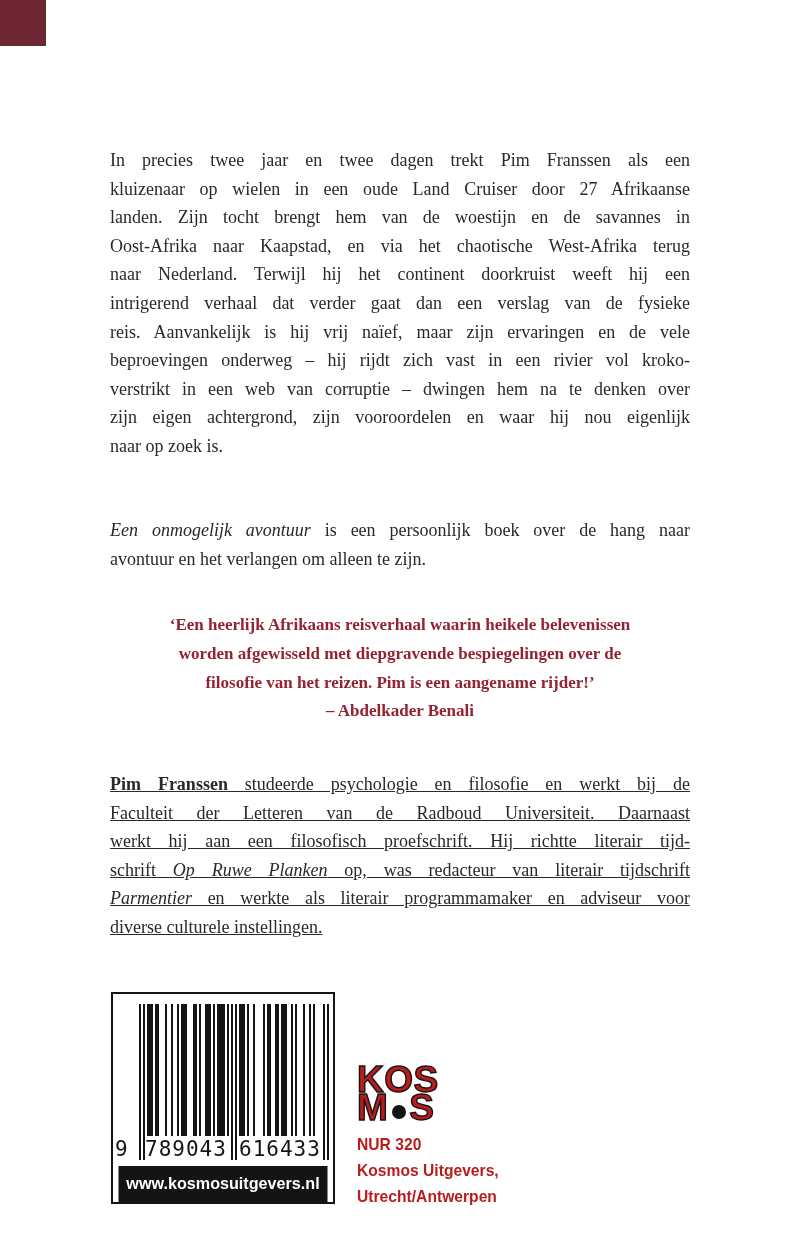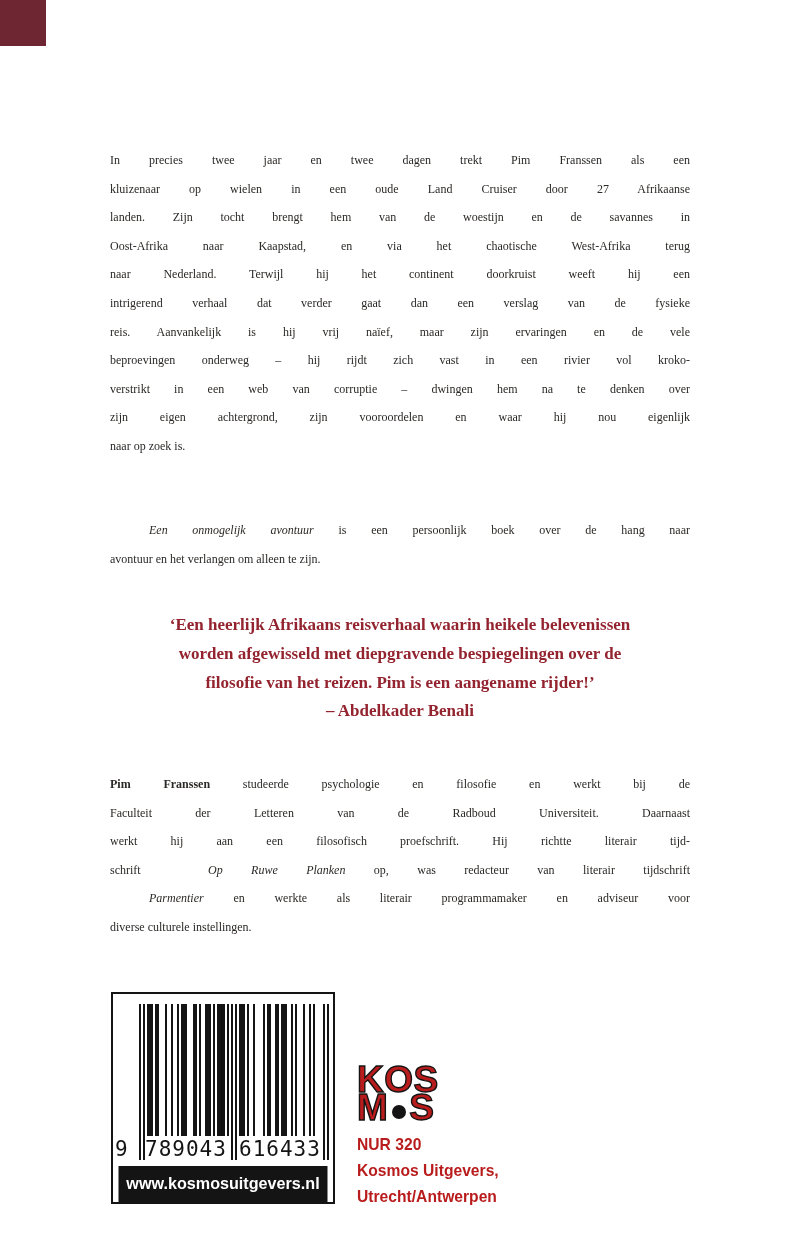--- a/index.html
+++ b/index.html
@@ -9,24 +9,24 @@
     background: #ffffff;
     position: relative;
     font-family: "Liberation Serif", serif;
     color: #2b2926;
     overflow: hidden;
   }
   .abs { position: absolute; }
   .col { left: 110px; width: 580px; }
 
   
-  .body-text { font-size: 12px; line-height: 28.6px; }
+  .body-text { font-size: 18px; line-height: 28.6px; }
   .jline { text-align: justify; text-align-last: justify; }
   .jlast { text-align: left; text-align-last: left; }
-  .it { font-style: italic; margin-left: 39px; }
+  .it { font-style: italic; }
   .bd { font-weight: bold; }
 
   
   #quote {
     text-align: center;
     font-weight: bold;
     font-size: 17px;
     line-height: 28.8px;
   }
   #quote .qline { white-space: nowrap; }
@@ -113,21 +113,21 @@
   <div class="jlast">avontuur en het verlangen om alleen te zijn.</div>
 </div>
 
 <div id="quote" class="abs col" style="top:611px; color:#93232e;">
   <div class="qline">‘Een heerlijk Afrikaans reisverhaal waarin heikele belevenissen</div>
   <div class="qline">worden afgewisseld met diepgravende bespiegelingen over de</div>
   <div class="qline">filosofie van het reizen. Pim is een aangename rijder!’</div>
   <div class="qline">– Abdelkader Benali</div>
 </div>
 
-<div id="bio" class="abs col body-text" style="top:770px;">
+<div id="bio" class="abs col body-text" style="top:770px;text-decoration:underline;">
   <div class="jline"><span class="bd">Pim Franssen</span><span> studeerde psychologie en filosofie en werkt bij de</span></div>
   <div class="jline">Faculteit der Letteren van de Radboud Universiteit. Daarnaast</div>
   <div class="jline">werkt hij aan een filosofisch proefschrift. Hij richtte literair tijd-</div>
   <div class="jline"><span>schrift </span><span class="it">Op Ruwe Planken</span><span> op, was redacteur van literair tijdschrift</span></div>
   <div class="jline"><span class="it">Parmentier</span><span> en werkte als literair programmamaker en adviseur voor</span></div>
   <div class="jlast">diverse culturele instellingen.</div>
 </div>
 
 <div id="barcode-box" class="abs">
   <div id="barcode">

